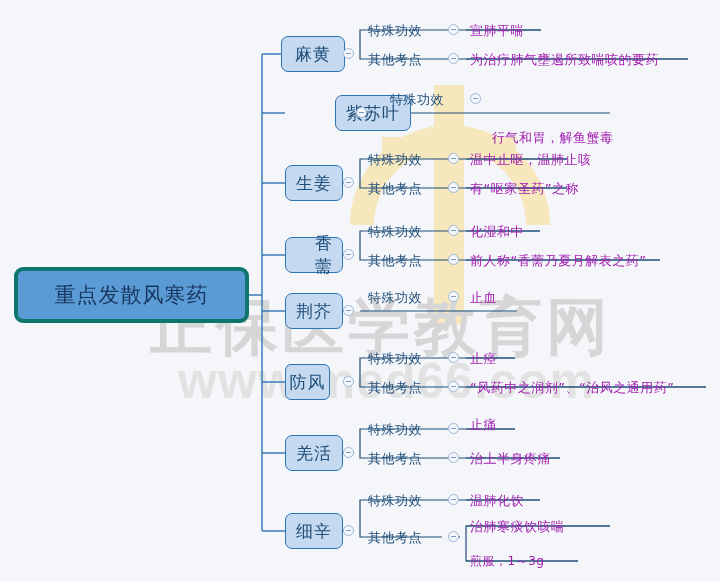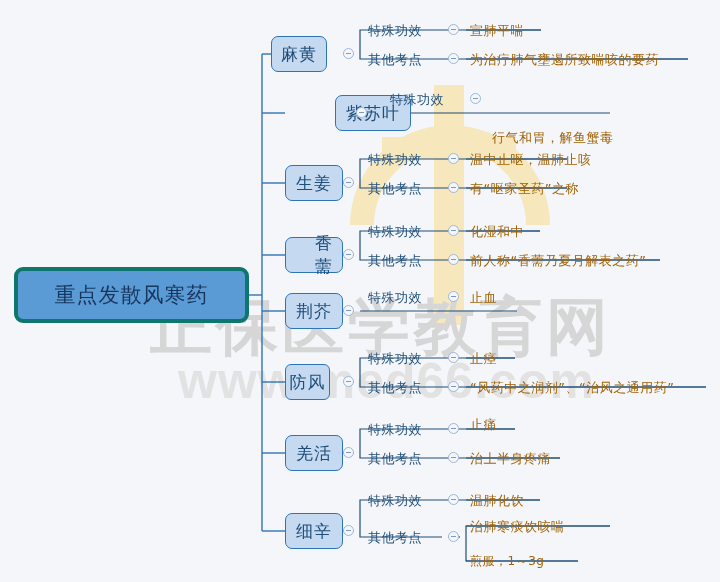--- a/index.html
+++ b/index.html
@@ -105,21 +105,21 @@
 
   
   .leaf-label, .leaf-value {
     position: absolute;
     color: #1f4e79;
     font-size: 13px;
     white-space: nowrap;
     font-family: "DejaVu Sans", sans-serif;
     letter-spacing: 0.5px;
   }
-  .leaf-value { color: #a16207; }
+  .leaf-value { color: #a21caf; }
 
   
   .collapse-icon {
     position: absolute;
     width: 11px;
     height: 11px;
     border: 1px solid #9db8d8;
     border-radius: 50%;
     background: #f4f6fa;
     box-sizing: border-box;
@@ -240,21 +240,21 @@
     <line x1="466" y1="561" x2="578" y2="561"></line>
   </g>
 </svg>
 
 <div id="nodes">
 
   <div class="root-node">
     <span>重点发散风寒药</span>
   </div>
 
-  <div class="branch-node" style="left:271px; top:36px; width:56px;">
+  <div class="branch-node" style="left:281px; top:36px; width:64px;">
     <span>麻黄</span>
   </div>
   <div class="collapse-icon" style="left:343px; top:48px;"></div>
   <div class="leaf-label" style="left:368px; top:22px;">特殊功效</div>
   <div class="collapse-icon" style="left:448px; top:24px;"></div>
   <div class="leaf-value" style="left:470px; top:22px;">宣肺平喘</div>
   <div class="leaf-label" style="left:368px; top:51px;">其他考点</div>
   <div class="collapse-icon" style="left:448px; top:53px;"></div>
   <div class="leaf-value" style="left:470px; top:51px;">为治疗肺气壅遏所致喘咳的要药</div>
 

